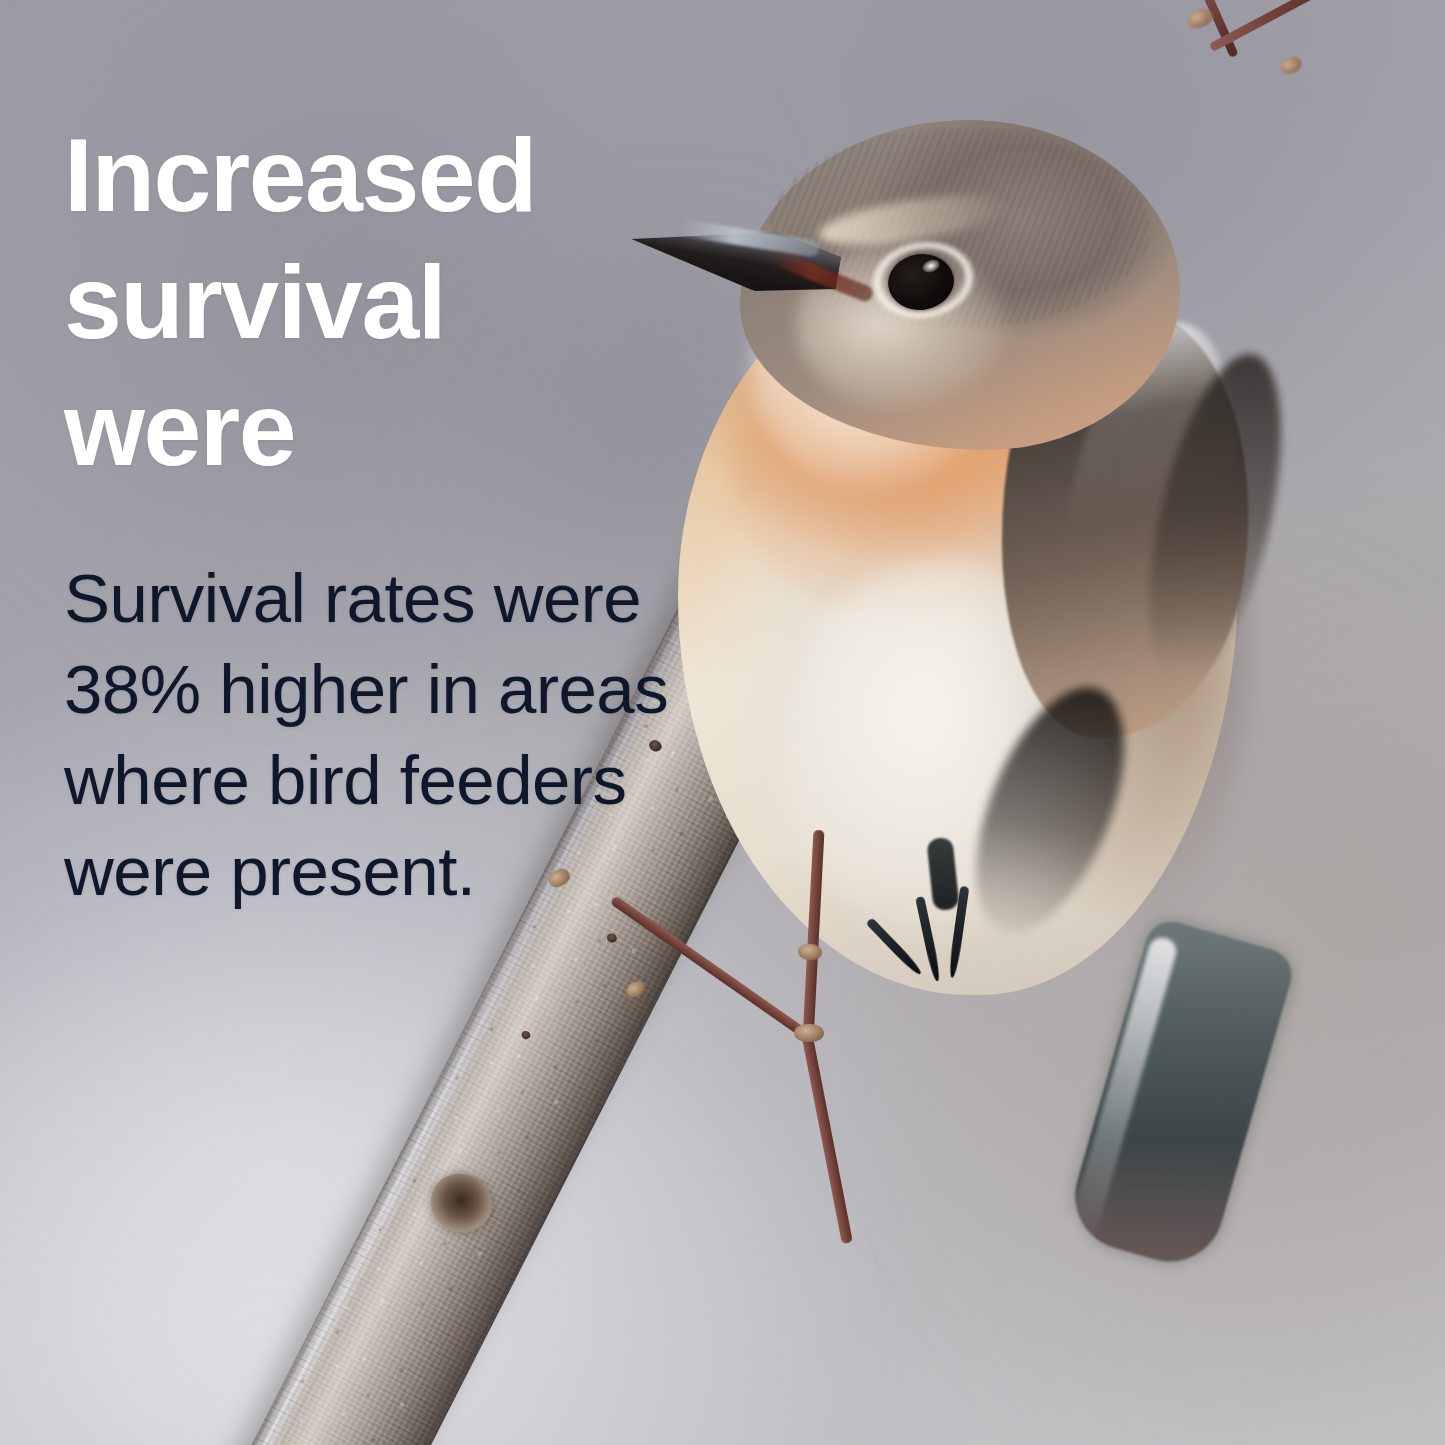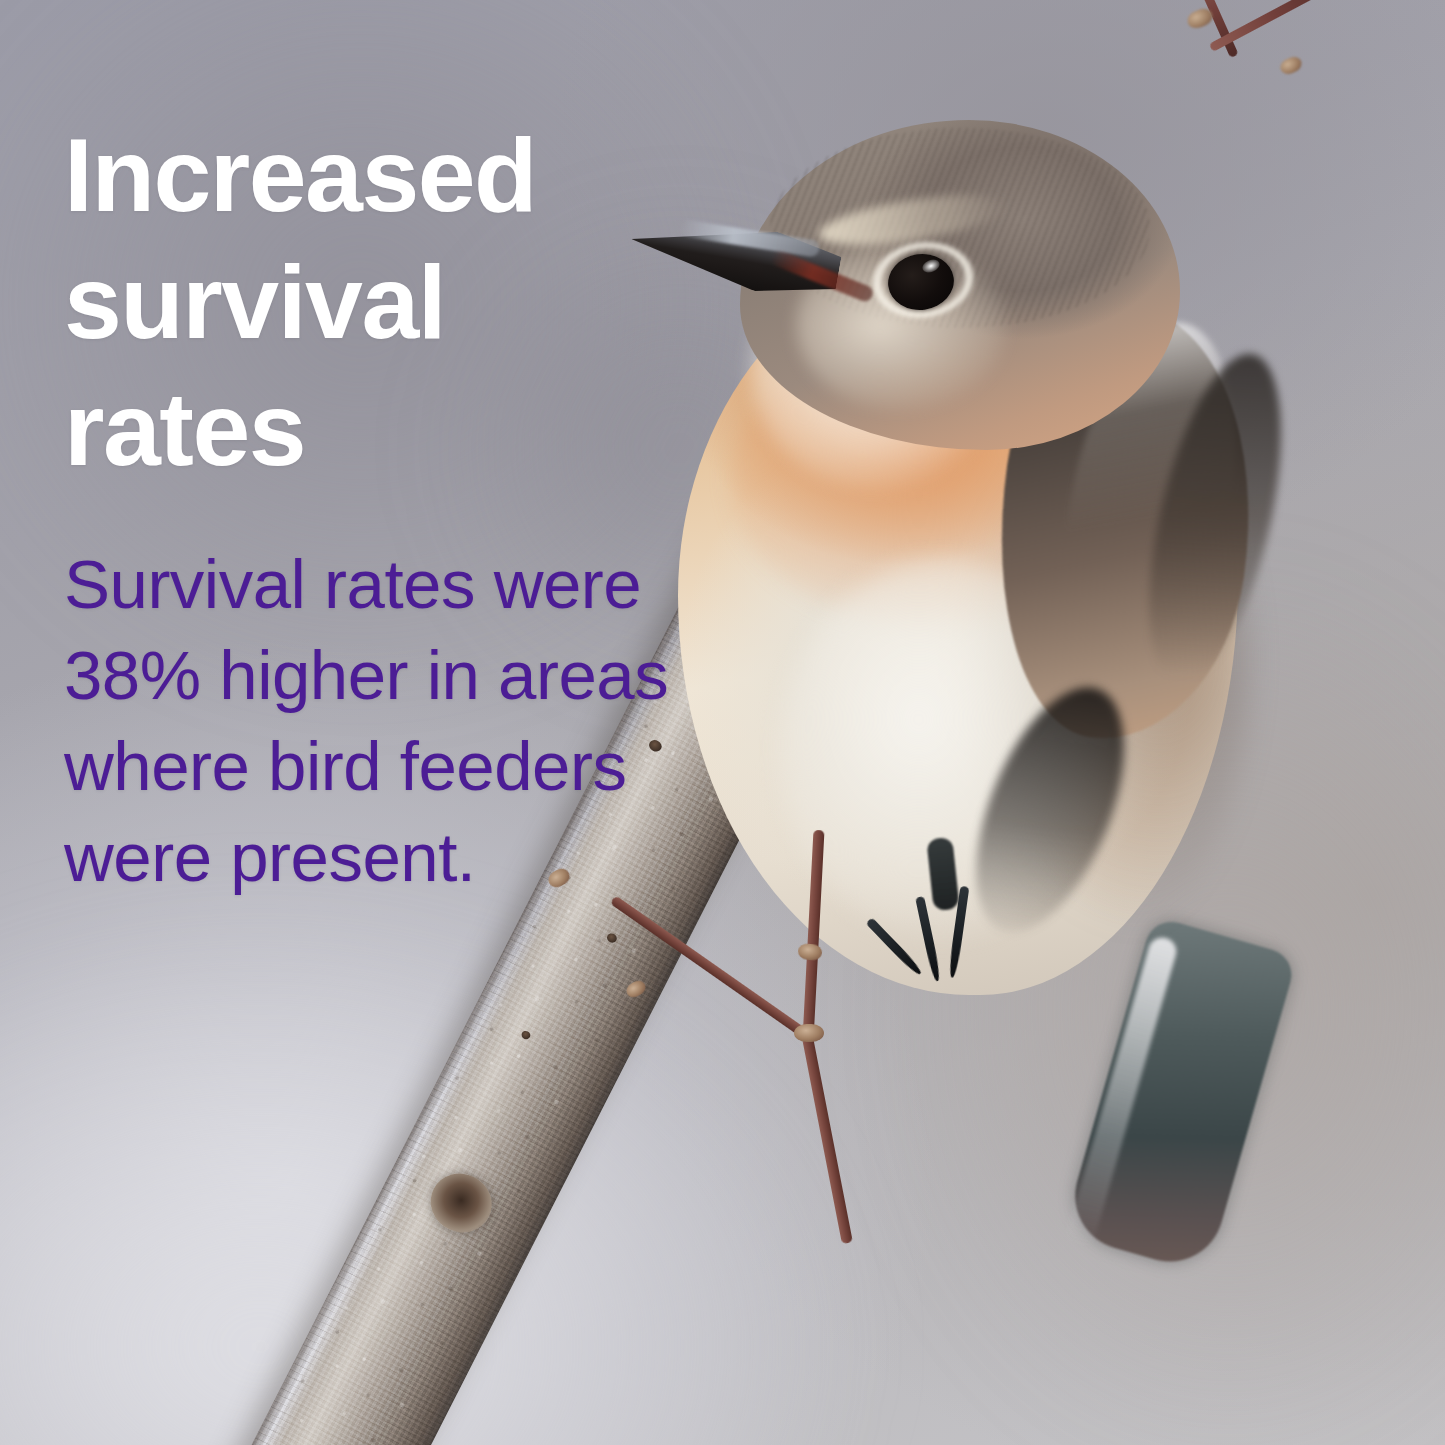--- a/index.html
+++ b/index.html
@@ -357,22 +357,22 @@
   .headline {
     color:#ffffff;
     font-size:104px;
     font-weight:bold;
     line-height:1.22;
     letter-spacing:-1.5px;
     max-width:600px;
     text-shadow:0 1px 3px rgba(90,90,100,.18);
   }
   .subtext {
-    margin-top:46px;
-    color:#4c1d95;
+    margin-top:60px;
+    color:#0f172a;
     font-size:69px;
     font-weight:normal;
     line-height:1.32;
     letter-spacing:-.5px;
     max-width:610px;
     text-shadow:0 1px 3px rgba(90,90,100,.16);
   }
 </style>
 </head>
 <body>
@@ -435,17 +435,17 @@
     <div class="t tv"></div>
     <div class="t tdiag"></div>
     <div class="t tdown"></div>
     <div class="nub n1"></div>
     <div class="nub n2"></div>
     <div class="nub n3"></div>
     <div class="nub n4"></div>
   </div>
 
   <div class="text-layer">
-    <div class="headline">Increased survival rates</div>
+    <div class="headline">Increased survival were</div>
     <div class="subtext">Survival rates were 38% higher in areas where bird feeders were present.</div>
   </div>
 
 </div>
 
 </body></html>

